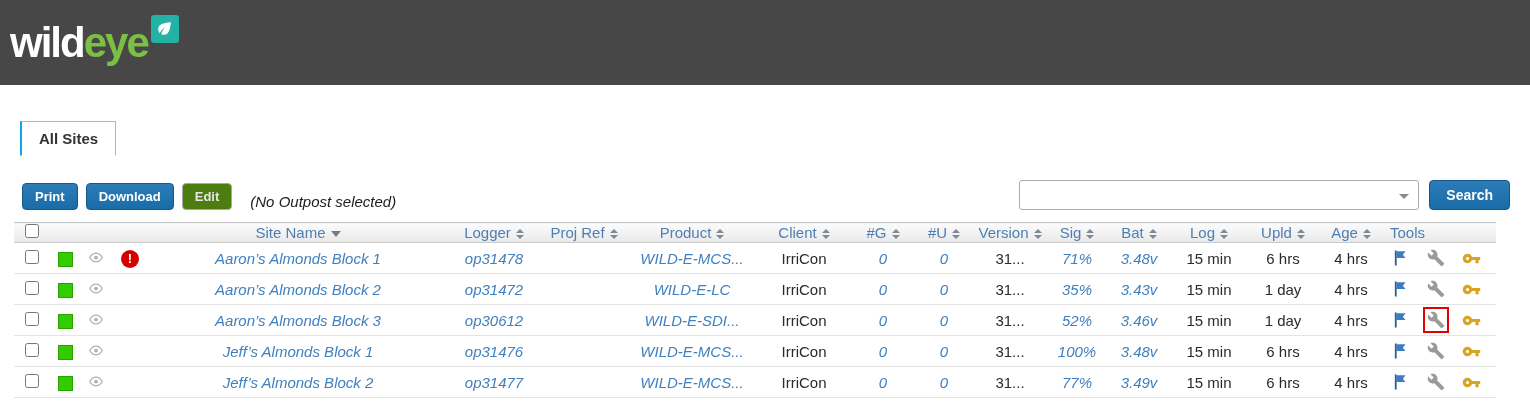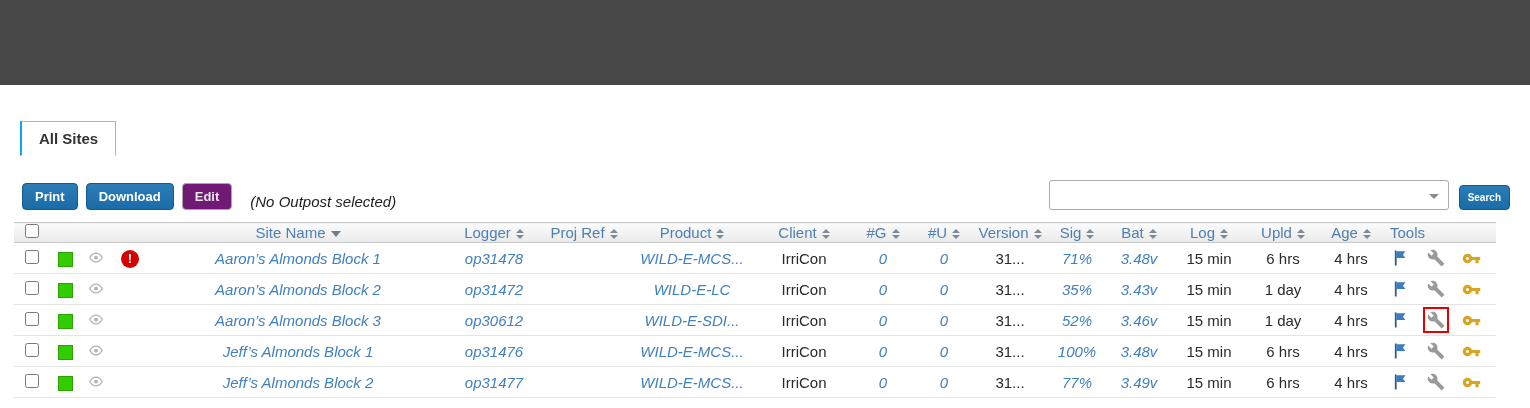--- a/index.html
+++ b/index.html
@@ -24,31 +24,31 @@
     background: #e2e2e2; border: 1px solid #b5b5b5; border-left: none; cursor: pointer; }
   .tab:first-child { border-left: 2px solid #0ea5e9; }
   .tab.active { background: #ffffff; border-bottom-color: #ffffff; }
 
   
   .toolbar { display: flex; align-items: flex-end; margin: 22px 20px 12px 22px; height: 32px; }
   .btn { border-radius: 4px; font-weight: bold; font-size: 13px; color: #fff;
     background: linear-gradient(#2b7cb7, #1a6ca8); border: 1px solid #15588c;
     padding: 5px 12px; margin-right: 8px; cursor: pointer;
     font-family: "Liberation Sans", sans-serif; }
-  .btn.disabled { background: #701a75; border-color: #a8a8a8; color: #e6e6e6; cursor: default; }
+  .btn.disabled { background: #4d7c0f; border-color: #a8a8a8; color: #e6e6e6; cursor: default; }
   .toolbar-note { font-style: italic; font-size: 15px; color: #1c1c1c; margin-left: 10px; }
   .toolbar-spacer { flex: 1; }
   .combo { width: 400px; height: 30px; background: #fff; border: 1px solid #ababab;
     border-radius: 3px; position: relative; cursor: pointer; }
   .combo .combo-value { display: block; padding: 6px 26px 6px 8px; font-size: 14px;
     color: #333; white-space: nowrap; overflow: hidden; }
   .combo .chevron { position: absolute; right: 9px; top: 13px; width: 0; height: 0;
     border-left: 5px solid transparent; border-right: 5px solid transparent;
     border-top: 5px solid #8b8b8b; }
-  .btn-search { margin-left: 10px; margin-right: 0; padding: 6px 8px; font-size: 10px; }
+  .btn-search { margin-left: 10px; margin-right: 0; padding: 6px 16px; font-size: 14px; }
 
   
   table { border-collapse: collapse; table-layout: fixed; width: 1482px; margin: 0 0 0 14px; }
   thead th { background: linear-gradient(#fbfbfb, #e9e9e9); border-top: 1px solid #c8c8c8;
     border-bottom: 1px solid #c8c8c8; height: 20px; font-weight: normal; font-size: 15px;
     color: #4d7fb5; text-align: center; cursor: pointer; white-space: nowrap; }
   th.c-tools-h { text-align: left; padding-left: 6px; cursor: default; }
   tbody td { height: 31px; border-bottom: 1px solid #e4e4e4; font-size: 15px;
     color: #1e1e1e; text-align: center; white-space: nowrap; overflow: hidden; }
   .link { color: #4080bf; text-decoration: none; cursor: pointer; font-style: italic; }
@@ -75,20 +75,30 @@
 
   td.c-tools { text-align: left; padding-left: 6px; }
   .tool { display: inline-flex; align-items: center; justify-content: center;
     width: 22px; height: 22px; margin-right: 9px; cursor: pointer; vertical-align: middle; }
   .tool.wrench-highlight { box-shadow: 0 0 0 2px #e60000; }
 </style>
 </head>
 <body>
 
 <header class="topbar">
+  <div class="logo">
+    <span class="logo-text">
+      <span class="logo-wild">wild</span><span class="logo-eye">eye</span>
+    </span>
+    <span class="leaf-badge">
+      <svg viewBox="0 0 24 24" width="19" height="19" fill="#ffffff">
+          <path d="M6.05 8.05c-2.73 2.73-2.73 7.15-.02 9.88 1.47-3.4 4.09-6.24 7.36-7.93-2.77 2.34-4.71 5.61-5.39 9.32 2.6 1.23 5.8.78 7.95-1.37C19.43 14.47 20 4 20 4S9.53 4.57 6.05 8.05z"></path>
+        </svg>
+    </span>
+  </div>
 </header>
 
 <div class="tabs">
   <div class="tab active">All Sites</div>
 </div>
 
 <div class="toolbar">
   <button class="btn">Print</button>
   <button class="btn">Download</button>
   <button class="btn disabled" disabled="">Edit</button>

